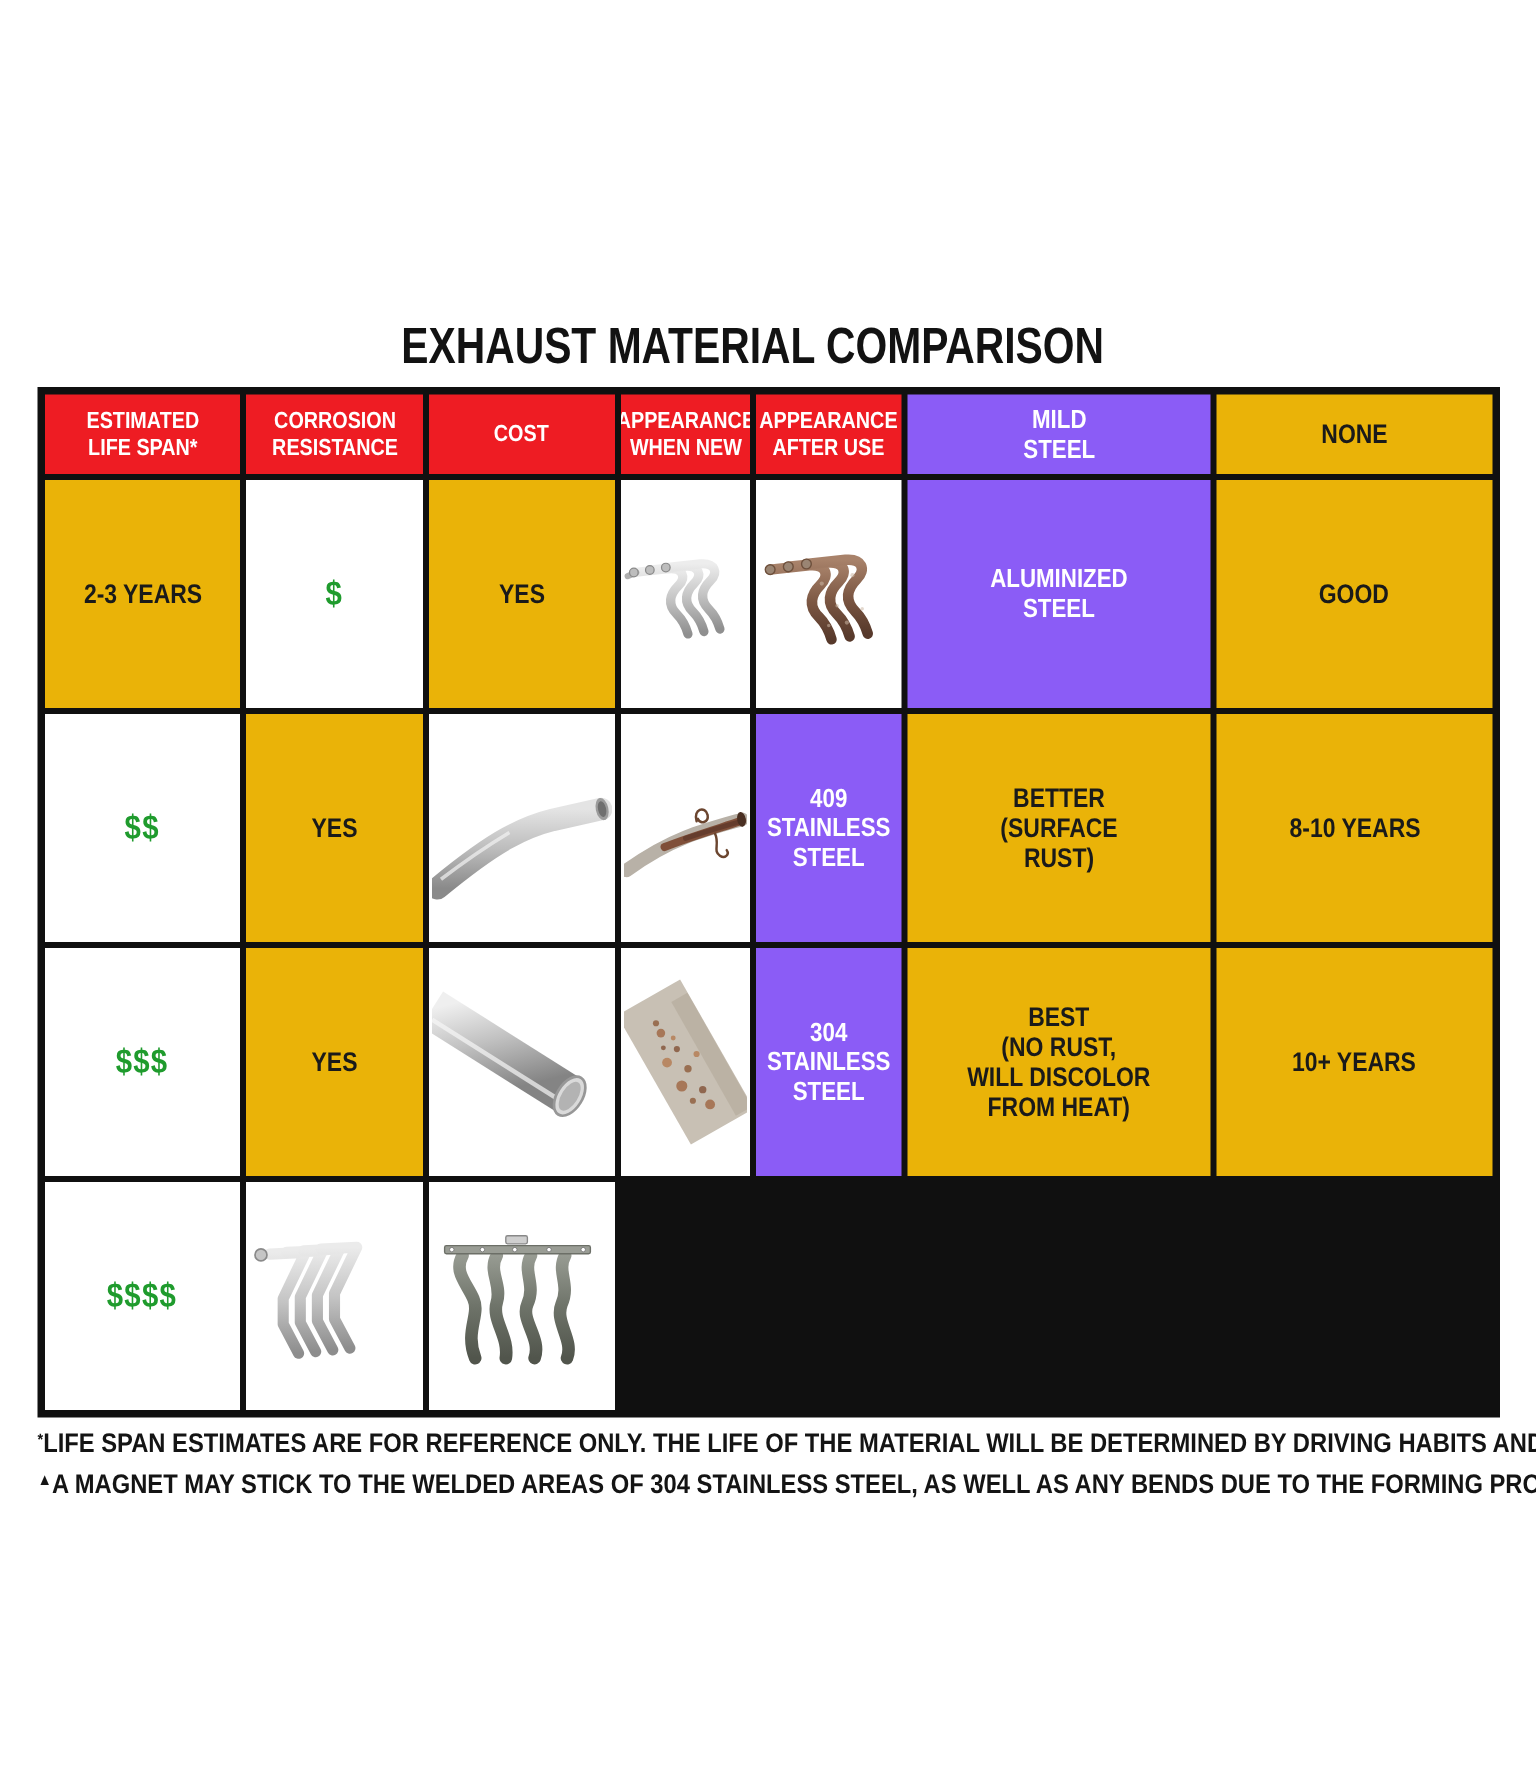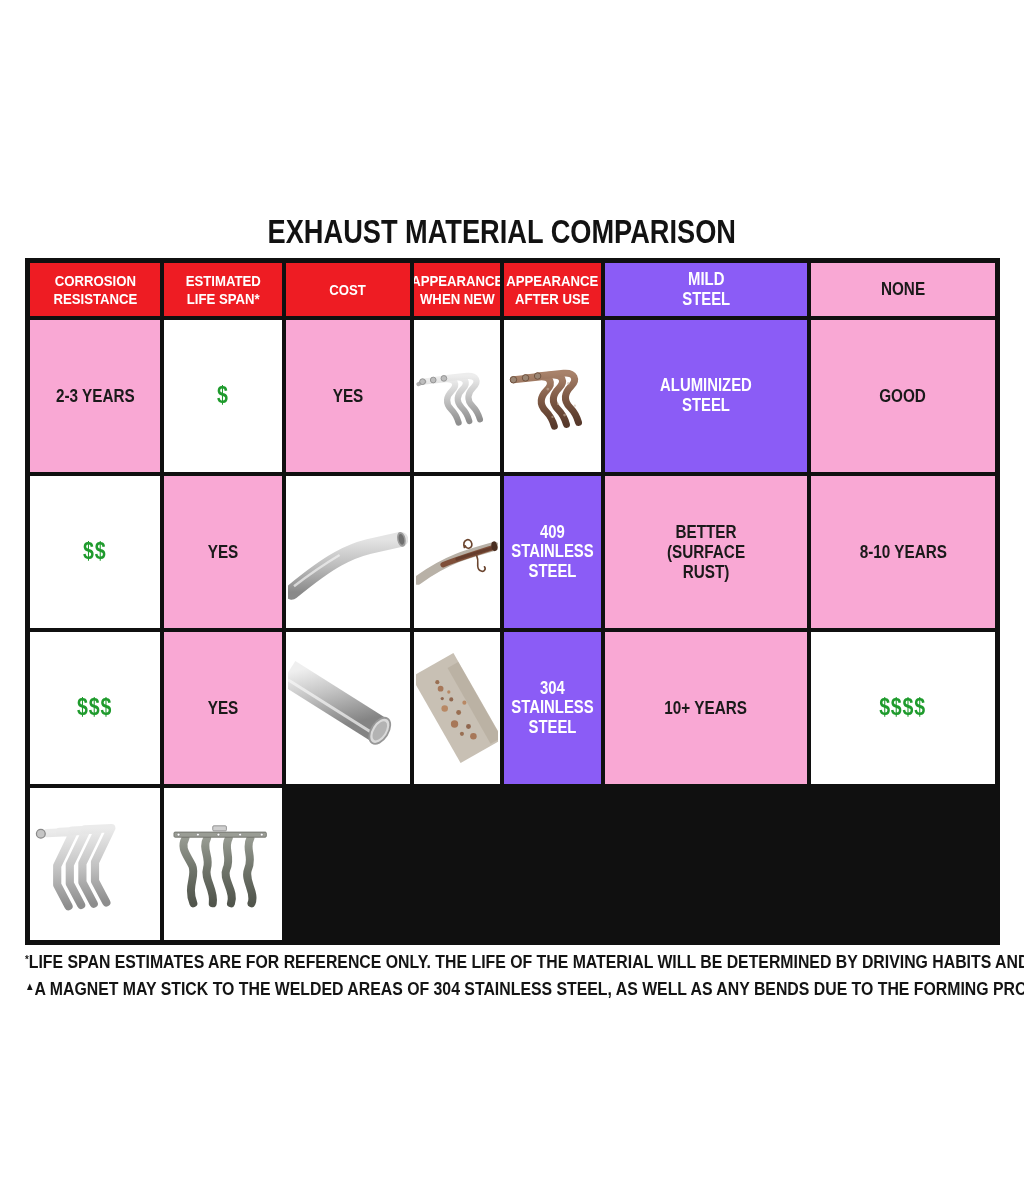--- a/index.html
+++ b/index.html
@@ -26,21 +26,21 @@
     grid-template-rows:53px 152px 152px 152px 152px;
     gap:4px; padding:5px; box-sizing:border-box;
   }
   .cell {
     display:flex; align-items:center; justify-content:center;
     text-align:center; overflow:hidden;
   }
   .cell > span { white-space:pre-line; line-height:1.12; }
   .hdr  { background:#ee1c23; color:#ffffff; font-weight:bold; font-size:15.5px; }
   .mat  { background:#8b5cf6; color:#ffffff; font-weight:bold; font-size:17.5px; }
-  .val  { background:#f9a8d4; color:#1a1a1a; font-weight:bold; font-size:18px; }
+  .val  { background:#eab308; color:#1a1a1a; font-weight:bold; font-size:18px; }
   .cost { background:#ffffff; color:#1f9b2d; font-weight:bold; font-size:23px; letter-spacing:1px; }
   .photo{ background:#ffffff; padding:2px; }
   .photo svg { width:100%; height:100%; display:block; }
   sup.mark { font-size:10px; vertical-align:7px; letter-spacing:0; }
 
   .footnotes {
     position:absolute; left:25px; top:949px; width:995px;
     font-weight:bold; font-size:18px; color:#141414; line-height:1.5;
     white-space:nowrap;
   }
@@ -50,26 +50,26 @@
 </head>
 <body>
 
 <div class="page-title">
   <span class="cond">EXHAUST MATERIAL COMPARISON</span>
 </div>
 
 <div class="comparison-table">
 
   <div class="cell hdr">
+      <span class="cond">ESTIMATED
+LIFE SPAN*</span>
+    </div>
+  <div class="cell hdr">
       <span class="cond">CORROSION
 RESISTANCE</span>
-    </div>
-  <div class="cell hdr">
-      <span class="cond">ESTIMATED
-LIFE SPAN*</span>
     </div>
   <div class="cell hdr">
       <span class="cond">COST</span>
     </div>
   <div class="cell hdr">
       <span class="cond">APPEARANCE
 WHEN NEW</span>
     </div>
   <div class="cell hdr">
       <span class="cond">APPEARANCE
@@ -237,20 +237,26 @@
       </g>
     </svg>
   </div>
 
   <div class="cell mat">
       <span class="cond">304
 STAINLESS
 STEEL</span>
     </div>
   <div class="cell val">
+      <span class="cond">BEST
+(NO RUST,
+WILL DISCOLOR
+FROM HEAT)</span>
+    </div>
+  <div class="cell val">
       <span class="cond">10+ YEARS</span>
     </div>
   <div class="cell cost">
       <span class="cond">$$$$</span>
     </div>
   <div class="cell photo" title="photo: new 304 stainless long-tube headers">
     <svg viewBox="0 0 200 150">
       <defs>
           <linearGradient id="g5" x1="0" y1="0" x2="0" y2="1">
         <stop offset="0" stop-color="#ebebeb"></stop>

